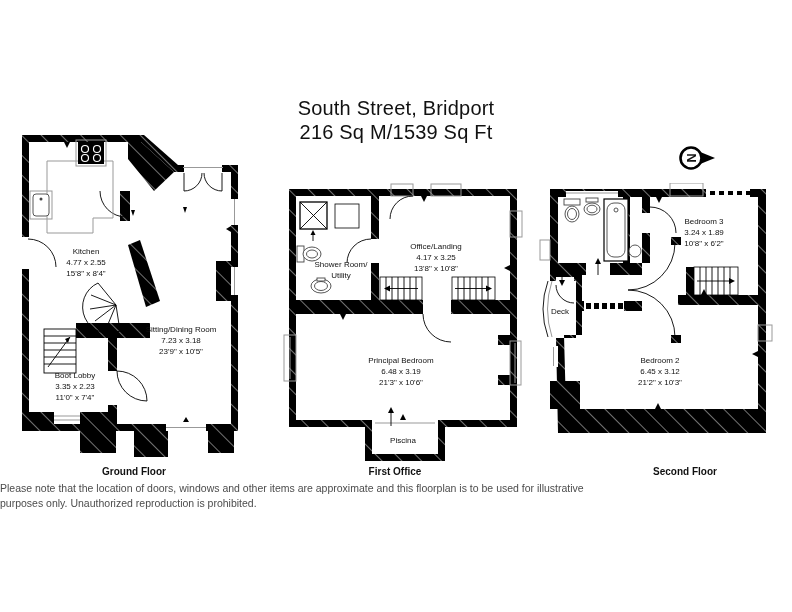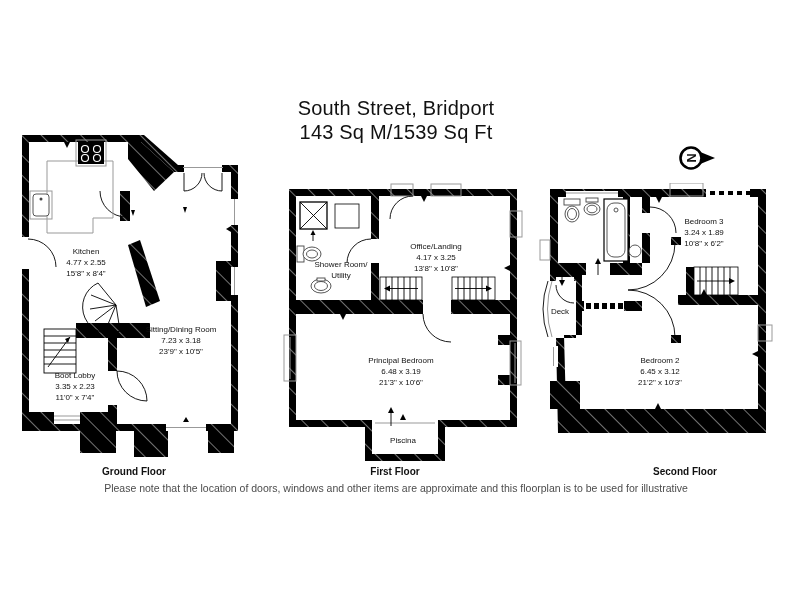--- a/index.html
+++ b/index.html
@@ -3,36 +3,36 @@
 <meta charset="utf-8">
 <style>
   html,body{margin:0;padding:0;background:#fff;}
   .page{position:relative;width:792px;height:612px;background:#ffffff;overflow:hidden;
         font-family:"Liberation Sans",sans-serif;color:#1a1a1a;}
   .title{position:absolute;top:96px;left:0;width:792px;text-align:center;
          font-size:20px;line-height:24px;font-weight:400;color:#111;letter-spacing:.2px;}
   .floor-svg{position:absolute;}
   .caption{position:absolute;top:466px;transform:translateX(-50%);
            font-size:10px;font-weight:bold;color:#111;white-space:nowrap;}
-  .disclaimer{position:absolute;top:481px;left:0;width:792px;text-align:center;
+  .disclaimer{position:absolute;top:481px;left:0;width:792px;
               font-size:10.5px;line-height:14.5px;color:#4c4c4c;}
   svg text{font-family:"Liberation Sans",sans-serif;fill:#111;}
   .room-label{font-size:8px;text-anchor:middle;}
   .thin{stroke:#000;stroke-width:0.9;fill:none;}
   .gray{stroke:#999;stroke-width:1;fill:none;}
   .fix{stroke:#444;stroke-width:0.9;fill:#fff;}
 </style>
 </head>
 <body>
 
 <div class="page">
 
   <div class="title">
     <div>South Street, Bridport</div>
-    <div>143 Sq M/1539 Sq Ft</div>
+    <div>216 Sq M/1539 Sq Ft</div>
   </div>
 
   <svg class="floor-svg" style="left:669px;top:136px;" width="60" height="44" viewBox="0 0 60 44">
     <g>
       <polygon points="30,15.5 46,22 30,28.5" fill="#000"></polygon>
       <circle cx="22" cy="22" r="10.5" fill="#fff" stroke="#000" stroke-width="2.6"></circle>
       <text x="22" y="26.5" transform="rotate(90 22 22)" font-size="13" font-weight="bold" text-anchor="middle">N</text>
     </g>
   </svg>
 
@@ -312,20 +312,21 @@
       <text class="room-label" x="166" y="52">3.24 x 1.89</text>
       <text class="room-label" x="166" y="63">10'8" x 6'2"</text>
       <text class="room-label" x="22" y="131">Deck</text>
       <text class="room-label" x="122" y="180">Bedroom 2</text>
       <text class="room-label" x="122" y="191">6.45 x 3.12</text>
       <text class="room-label" x="122" y="202">21'2" x 10'3"</text>
     </g>
   </svg>
 
   <div class="caption" style="left:134px;">Ground Floor</div>
-  <div class="caption" style="left:395px;">First Floor</div>
+  <div class="caption" style="left:395px;">First Office</div>
   <div class="caption" style="left:661px;margin-left:24px;">Second Floor</div>
 
   <div class="disclaimer">
     <div>Please note that the location of doors, windows and other items are approximate and this floorplan is to be used for illustrative</div>
+    <div>purposes only. Unauthorized reproduction is prohibited.</div>
   </div>
 
 </div>
 
 </body></html>

